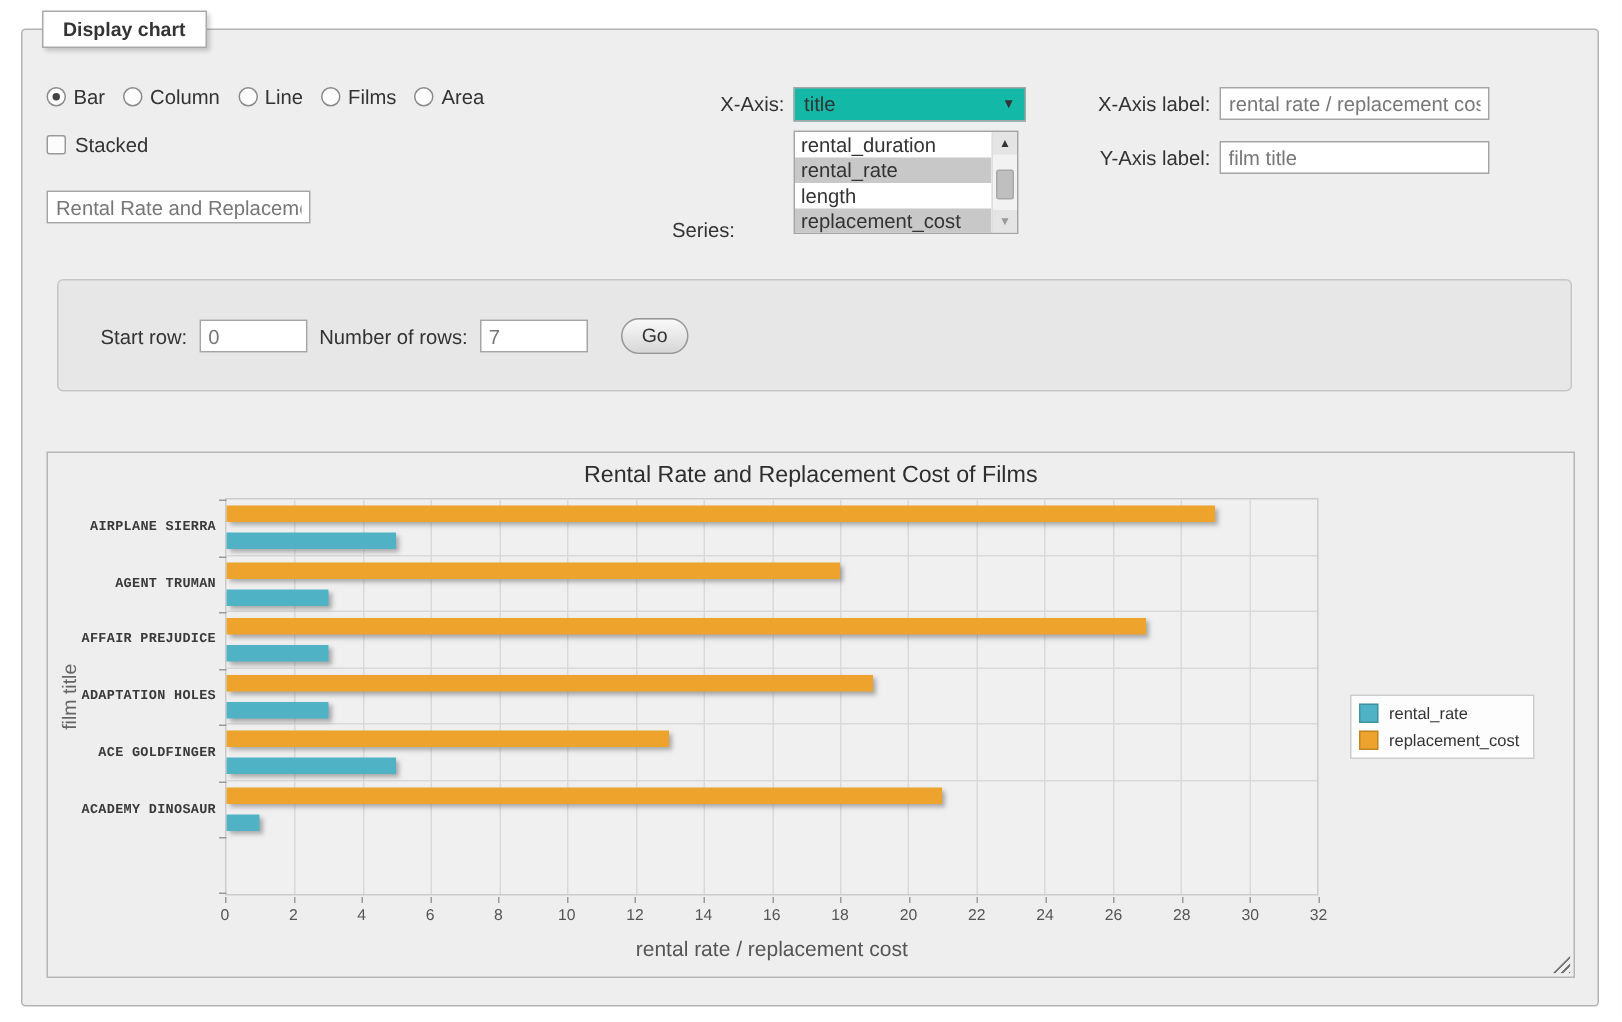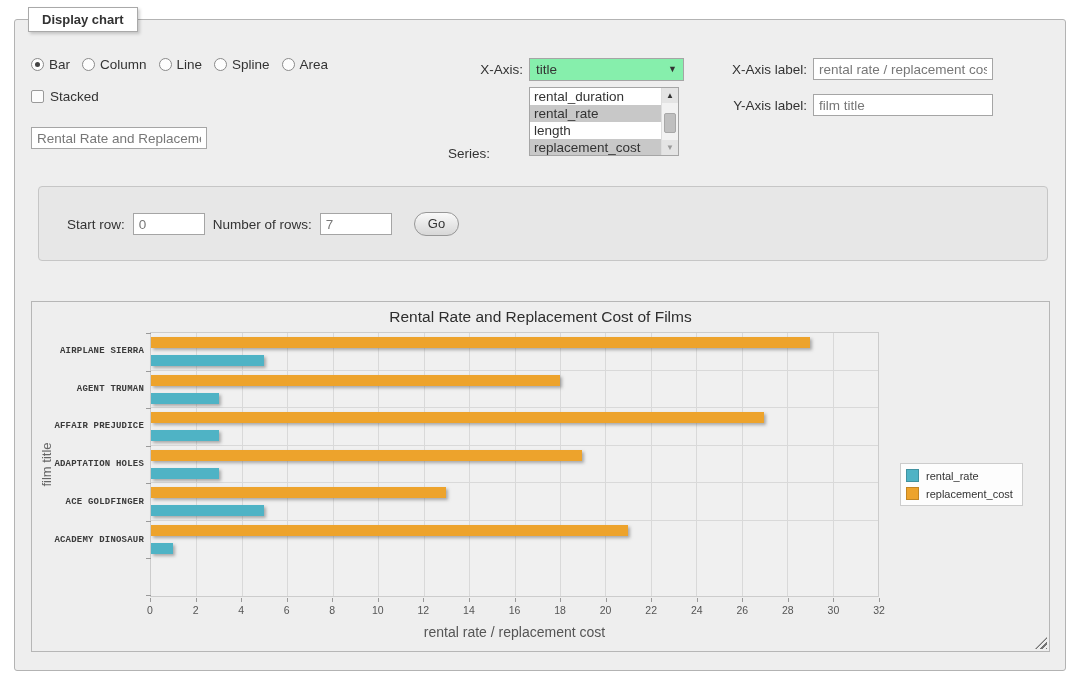--- a/index.html
+++ b/index.html
@@ -28,21 +28,21 @@
   .tinput { background:#fff; border:1px solid #a5a5a5; height:22px; font-size:13.5px; color:#777; padding:1px 5px; font-family:"Liberation Sans",sans-serif; white-space:nowrap; overflow:hidden; }
   input.tinput { border-radius:0; }
   .title-input { position:absolute; left:16px; top:107px; width:176px; }
 
   .fieldlabel { position:absolute; font-size:13.5px; color:#333; text-align:right; }
   .lbl-xaxis   { left:400px; top:42px;  width:108px; }
   .lbl-series  { left:400px; top:126px; width:108px;text-align:center; }
   .lbl-xfield  { left:700px; top:42px;  width:92px; }
   .lbl-yfield  { left:700px; top:78px;  width:92px; }
 
-  .select-box { position:absolute; left:514px; top:38px; width:155px; height:23px; background:#86efac; border:1px solid #a5a5a5; font-size:13.5px; color:#333; line-height:21px; padding-left:6px; }
+  .select-box { position:absolute; left:514px; top:38px; width:155px; height:23px; background:#14b8a6; border:1px solid #a5a5a5; font-size:13.5px; color:#333; line-height:21px; padding-left:6px; }
   .select-arrow { position:absolute; right:6px; top:6px; font-size:9px; color:#333; line-height:1; }
 
   .multiselect { position:absolute; left:514px; top:67px; width:150px; height:69px; background:#fff; border:1px solid #a5a5a5; overflow:hidden; }
   .ms-options { position:absolute; left:0; top:0; right:17px; }
   .ms-option { height:17px; line-height:17px; font-size:13.5px; color:#333; padding-left:4px; white-space:nowrap; overflow:hidden; }
   .ms-option.selected { background:#c8c8c8; }
   .ms-scrollbar { position:absolute; right:0; top:0; width:17px; height:100%; background:#f2f2f2; border-left:1px solid #ddd; }
   .ms-up, .ms-down { position:absolute; left:0; width:16px; height:15px; text-align:center; font-size:8px; line-height:15px; background:#e4e4e4; }
   .ms-up { top:0; color:#333; }
   .ms-down { bottom:0; color:#9a9a9a; }
@@ -96,21 +96,21 @@
       <div class="radio-item">
         <div class="radio-circle"></div>
         <div>Column</div>
       </div>
       <div class="radio-item">
         <div class="radio-circle"></div>
         <div>Line</div>
       </div>
       <div class="radio-item">
         <div class="radio-circle"></div>
-        <div>Spline</div>
+        <div>Films</div>
       </div>
       <div class="radio-item">
         <div class="radio-circle"></div>
         <div>Area</div>
       </div>
     </div>
 
   <div class="check-row">
     <span class="checkbox"></span>
     <span>Stacked</span>

